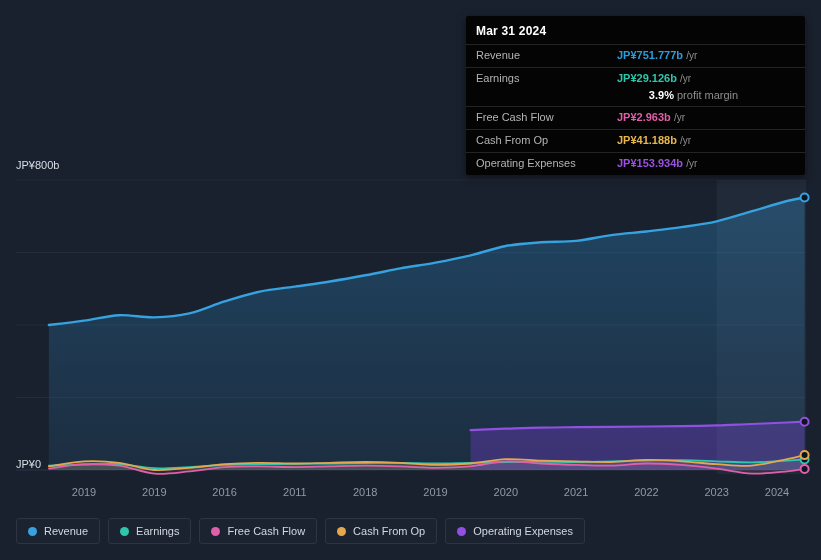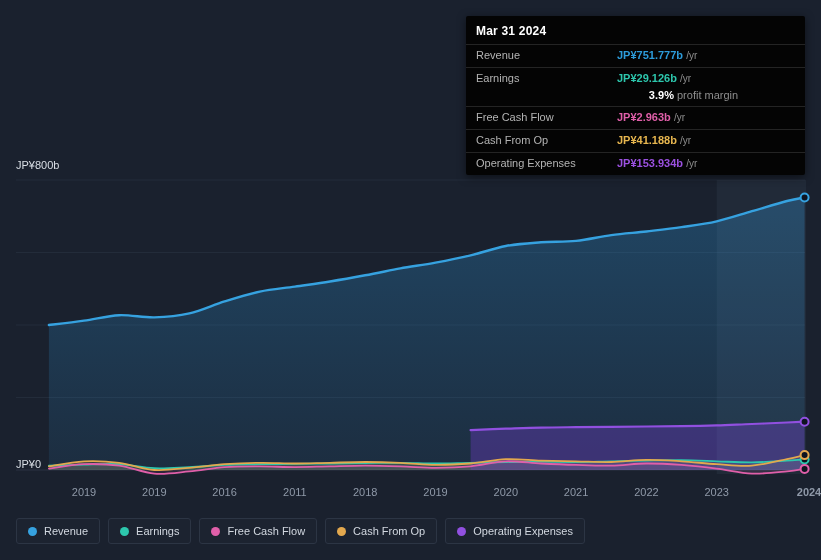--- a/index.html
+++ b/index.html
@@ -84,21 +84,21 @@
       <span class="x-tick" style="left: 84px;">2019</span>
       <span class="x-tick" style="left: 154.3px;">2019</span>
       <span class="x-tick" style="left: 224.6px;">2016</span>
       <span class="x-tick" style="left: 294.9px;">2011</span>
       <span class="x-tick" style="left: 365.2px;">2018</span>
       <span class="x-tick" style="left: 435.5px;">2019</span>
       <span class="x-tick" style="left: 505.8px;">2020</span>
       <span class="x-tick" style="left: 576.1px;">2021</span>
       <span class="x-tick" style="left: 646.4px;">2022</span>
       <span class="x-tick" style="left: 716.7px;">2023</span>
-      <span class="x-tick" style="left: 809px; font-weight: bold;">2024</span>
+      <span class="x-tick" style="left: 777px;">2024</span>
     </div>
 
   <div class="tooltip">
     <div class="tt-title">Mar 31 2024</div>
 
     <div class="tt-row">
       <span class="tt-label">Revenue</span>
       <span class="tt-value"><b style="color: rgb(45, 156, 219);">JP¥751.777b</b> <span class="tt-suffix">/yr</span></span>
     </div>
 

